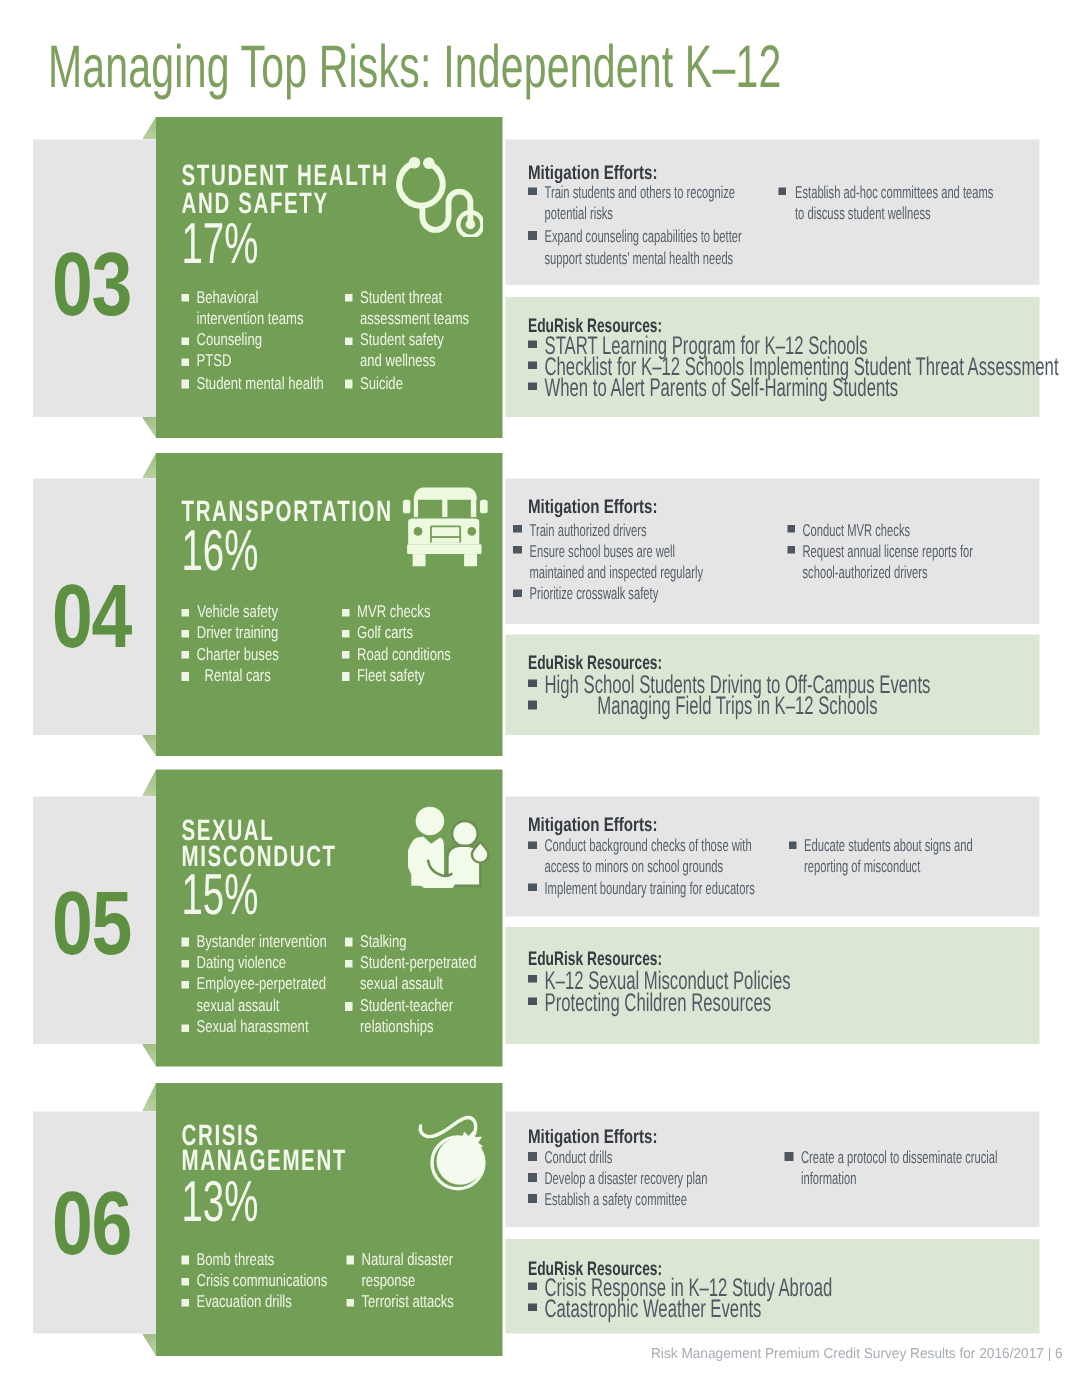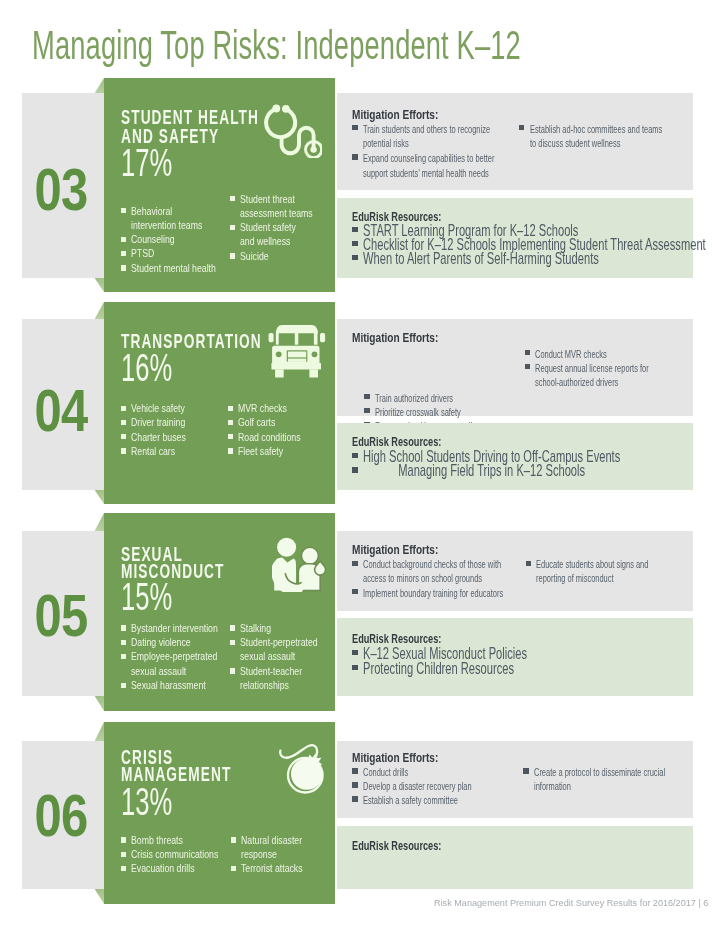--- a/index.html
+++ b/index.html
@@ -79,21 +79,21 @@
               <path d="M12.3 4.8 A14.5 14.5 0 1 0 21.8 5.1"></path>
             </g>
             <g fill="none" stroke="#eefae0" stroke-width="3.9" stroke-linecap="round">
               <path d="M17.6 33.4 V40.6 a8.7 8.7 0 0 0 17.4 0 V31.0 a7.3 7.3 0 0 1 14.6 0 V45.3"></path>
             </g>
             <circle cx="12.3" cy="4.5" r="3.9" fill="#eefae0"></circle>
             <circle cx="21.9" cy="4.8" r="3.9" fill="#eefae0"></circle>
             <circle cx="49.6" cy="45.6" r="8.1" fill="none" stroke="#eefae0" stroke-width="2.9"></circle>
             <circle cx="49.6" cy="45.6" r="3.2" fill="#eefae0"></circle>
           </svg></div>
-        <ul class="glist" style="left: 120.8px; top: 191.6px; margin-top: 12px;">
+        <ul class="glist" style="left: 120.8px; top: 191.6px;">
           <li>
             <span class="bq"></span>
             <span class="tx">Behavioral</span>
             <span class="tx">intervention teams</span>
           </li>
           <li>
             <span class="bq"></span>
             <span class="tx">Counseling</span>
           </li>
           <li>
@@ -179,21 +179,21 @@
               <rect x="3.4" y="38.9" width="49.6" height="6.5" rx="0.7"></rect>
               <rect x="7.1" y="45.4" width="8.6" height="8.1"></rect>
               <rect x="41.4" y="45.4" width="8.6" height="8.1"></rect>
             </g>
             <circle cx="10.7" cy="30.3" r="2.9" fill="#739e56"></circle>
             <circle cx="46.5" cy="30.3" r="2.9" fill="#739e56"></circle>
             <rect x="18.7" y="26.3" width="20.7" height="11.6" rx="1.1" fill="#739e56"></rect>
             <rect x="19.9" y="27.5" width="18.3" height="5.9" fill="#eefae0"></rect>
             <rect x="19.9" y="34.6" width="18.3" height="3.3" fill="#eefae0"></rect>
           </svg></div>
-        <ul class="glist" style="left: 120.8px; top: 401px;">
+        <ul class="glist" style="left: 120.8px; top: 401px; text-align: center;">
           <li>
             <span class="bq"></span>
             <span class="tx">Vehicle safety</span>
           </li>
           <li>
             <span class="bq"></span>
             <span class="tx">Driver training</span>
           </li>
           <li>
             <span class="bq"></span>
@@ -217,33 +217,33 @@
             <span class="bq"></span>
             <span class="tx">Road conditions</span>
           </li>
           <li>
             <span class="bq"></span>
             <span class="tx">Fleet safety</span>
           </li>
         </ul>
         <div class="pgray" style="top: 319px; height: 97px;"></div>
         <div class="phead" style="left: 352.3px; top: 331.4px;">Mitigation Efforts:</div>
-        <ul class="plist" style="left: 364px; top: 346.5px; line-height: 14.3px; margin-top: 44px;">
+        <ul class="plist" style="left: 342px; top: 346.5px; line-height: 14.3px;">
           <li>
             <span class="bq"></span>
             <span class="tx">Train authorized drivers</span>
-          </li>
-          <li>
-            <span class="bq"></span>
-            <span class="tx">Prioritize crosswalk safety</span>
           </li>
           <li>
             <span class="bq"></span>
             <span class="tx">Ensure school buses are well</span>
             <span class="tx">maintained and inspected regularly</span>
+          </li>
+          <li>
+            <span class="bq"></span>
+            <span class="tx">Prioritize crosswalk safety</span>
           </li>
         </ul>
         <ul class="plist" style="left: 524.6px; top: 346.5px; line-height: 14.3px;">
           <li>
             <span class="bq"></span>
             <span class="tx">Conduct MVR checks</span>
           </li>
           <li>
             <span class="bq"></span>
             <span class="tx">Request annual license reports for</span>
@@ -407,16 +407,26 @@
         </ul>
         <ul class="plist" style="left: 523.1px; top: 765.1px; line-height: 14.1px;">
           <li>
             <span class="bq"></span>
             <span class="tx">Create a protocol to disseminate crucial</span>
             <span class="tx">information</span>
           </li>
         </ul>
         <div class="pgreen" style="top: 826px; height: 63px;"></div>
         <div class="phead res" style="left: 352.3px; top: 839px;">EduRisk Resources:</div>
+        <ul class="rlist" style="left: 352.3px; top: 852px; line-height: 13.8px;">
+          <li>
+            <span class="bq"></span>
+            <span class="tx">Crisis Response in K–12 Study Abroad</span>
+          </li>
+          <li>
+            <span class="bq"></span>
+            <span class="tx">Catastrophic Weather Events</span>
+          </li>
+        </ul>
       </div>
     </div>
   <div class="footer">Risk Management Premium Credit Survey Results for 2016/2017 | 6</div>
 </div>
 
 </body></html>

